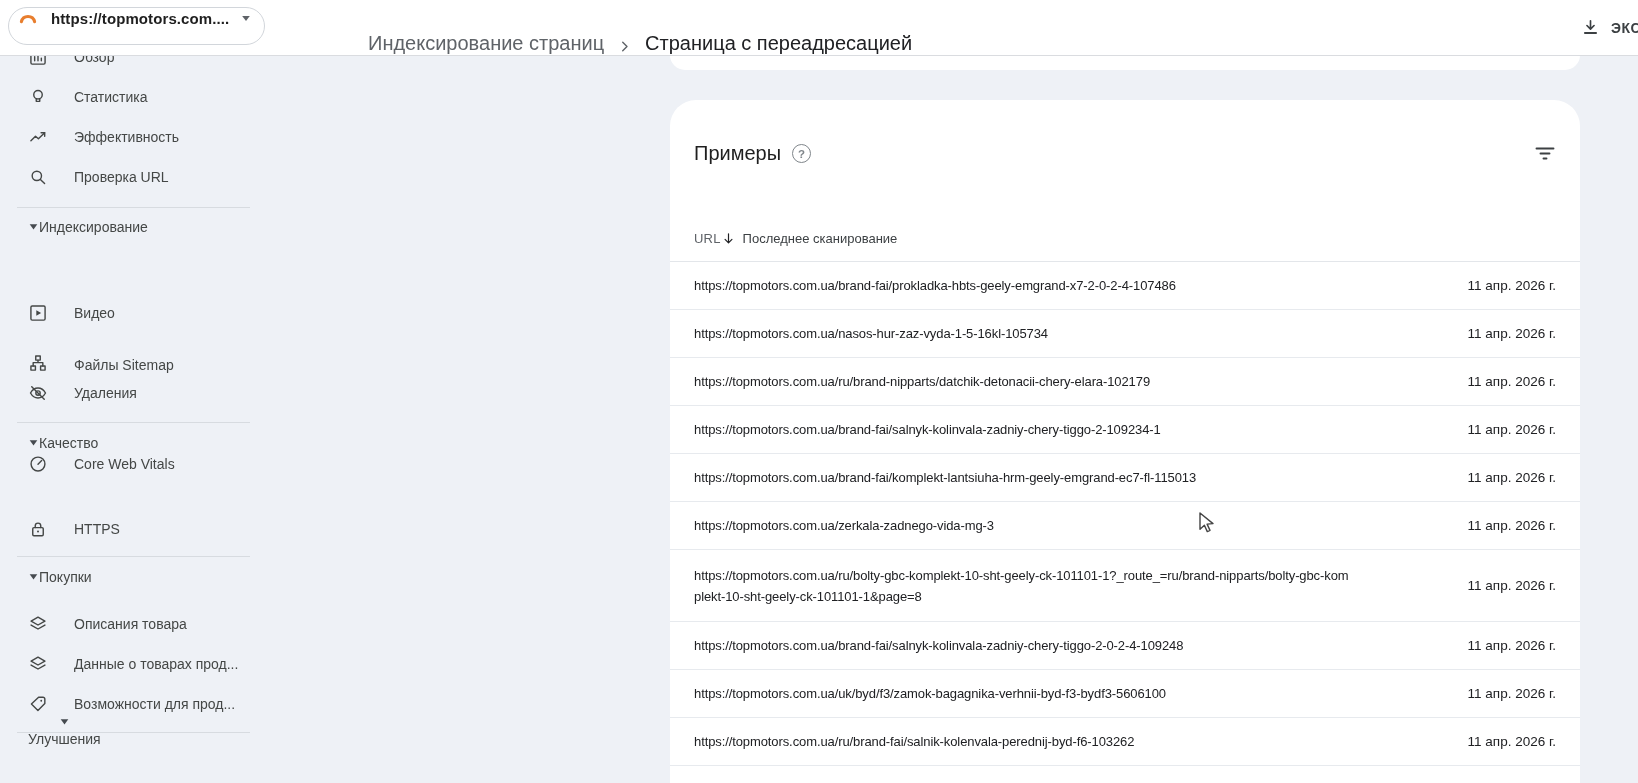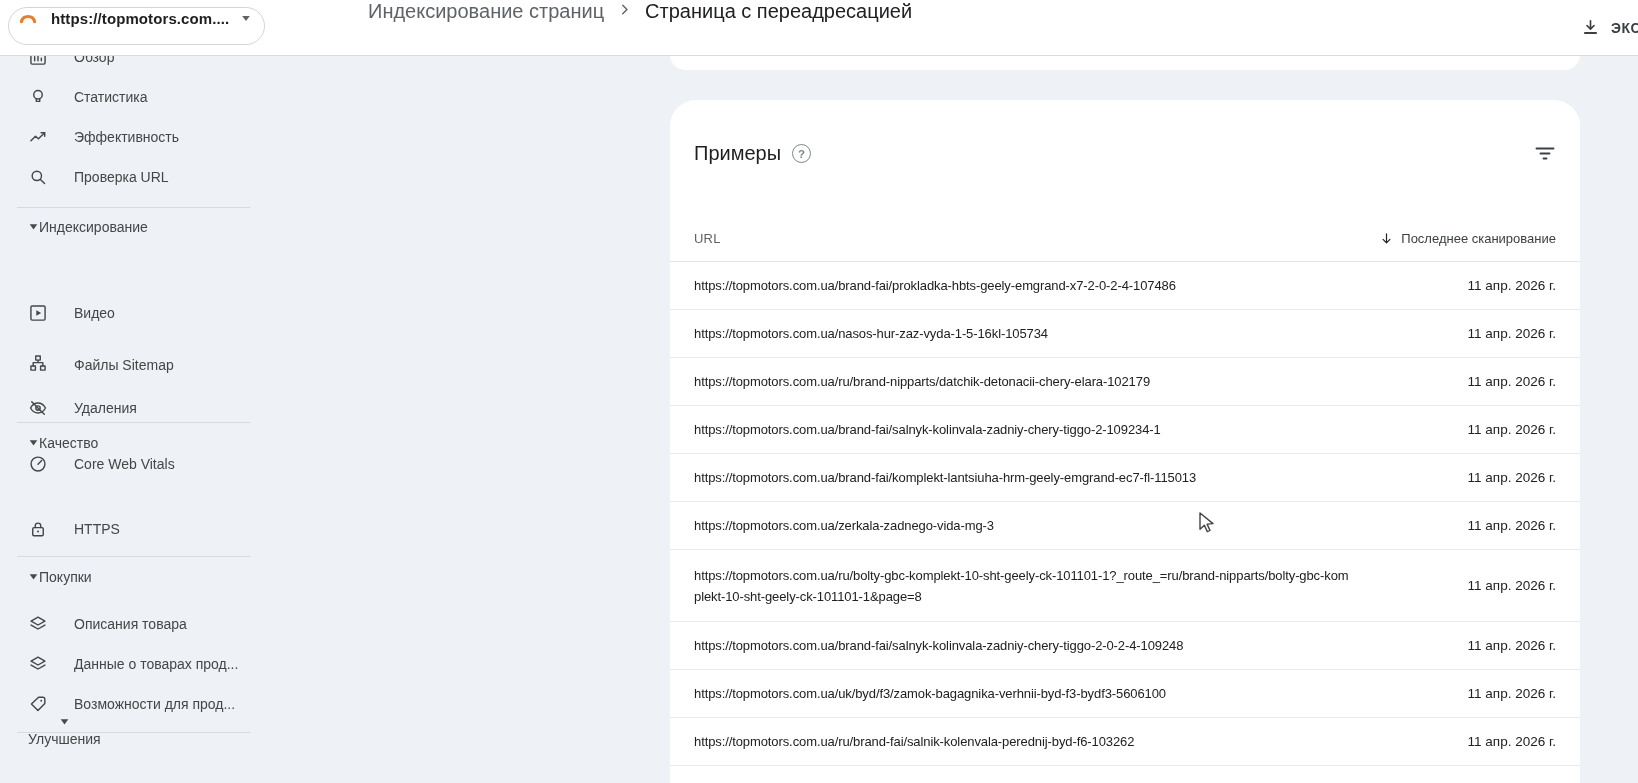--- a/index.html
+++ b/index.html
@@ -9,21 +9,21 @@
 
   
   .topbar{position:absolute;left:0;top:0;width:1638px;height:55px;background:#fff;
           border-bottom:1px solid #dadce0;z-index:30}
   .prop-pill{position:absolute;left:8px;top:7px;height:38px;box-sizing:border-box;
              border:1px solid #d2d6db;border-radius:20px;background:#fff;
              display:flex;align-items:center;gap:9px;padding:0 12px 16px 5px;cursor:pointer}
   .favicon{width:28px;height:28px;border-radius:6px;display:flex;align-items:center;justify-content:center}
   .prop-label{font-size:15px;color:#1f1f1f;font-weight:bold;letter-spacing:.1px}
   .pill-caret{margin-left:2px;display:flex}
-  .breadcrumb{position:absolute;left:368px;top:0;height:55px;display:flex;align-items:flex-start;gap:12px}
+  .breadcrumb{position:absolute;left:368px;top:0;height:55px;display:flex;align-items:flex-end;gap:12px}
   .bc-parent{font-size:20px;color:#5f6368;cursor:pointer}
   .bc-sep{display:flex;margin-top:1px}
   .bc-current{font-size:20px;color:#202124}
   .export{position:absolute;left:1581px;top:0;height:55px;display:flex;align-items:center;gap:11px;
           background:none;border:none;padding:0;cursor:pointer;font-family:inherit;white-space:nowrap}
   .export-label{font-size:14px;color:#3c4043;letter-spacing:.6px;font-weight:bold}
 
   
   .sidebar{position:absolute;left:0;top:0;width:264px;height:783px;z-index:10}
   .snav{position:absolute;left:0;width:263px;height:40px;display:flex;align-items:center;cursor:pointer}
@@ -42,21 +42,21 @@
   .card{position:absolute;left:670px;top:100px;width:910px;height:683px;background:#fff;
         border-radius:26px 26px 0 0;z-index:5}
   .card-title-row{position:absolute;left:24px;top:42px;display:flex;align-items:center;gap:11px}
   .card-title{font-size:20px;color:#1f1f1f}
   .help{width:17px;height:17px;border:1.5px solid #80868b;border-radius:50%;color:#80868b;
         font-size:11.5px;font-weight:bold;display:flex;align-items:center;justify-content:center;cursor:pointer}
   .help::before{content:"?"}
   .filter-btn{position:absolute;right:22px;top:40px;width:26px;height:26px;background:none;border:none;
               display:flex;align-items:center;justify-content:center;cursor:pointer;padding:0}
   .thead{position:absolute;left:0;top:115px;width:100%;height:47px;box-sizing:border-box;
-         display:flex;align-items:center;justify-content:space-between;padding:0 24px;
+         display:flex;align-items:center;padding:0 24px;
          border-bottom:1px solid #e3e6ea}
   .th-url{font-size:13px;color:#5f6368;letter-spacing:.2px}
   .th-scan{display:flex;align-items:center;gap:7px;font-size:13px;color:#3c4043;cursor:pointer}
   .tbody{position:absolute;left:0;top:162px;width:100%}
   .trow{display:flex;align-items:center;justify-content:space-between;min-height:48px;
         box-sizing:border-box;padding:3px 24px;border-bottom:1px solid #e7eaee}
   .trow.tall{min-height:72px}
   .turl{font-size:13px;color:#202124;max-width:660px;word-break:break-all;line-height:21px;
         letter-spacing:-.1px;cursor:pointer}
   .tdate{font-size:13.5px;color:#202124;white-space:nowrap;margin-left:20px}
@@ -123,21 +123,21 @@
       <span class="ic">
         <svg viewBox="0 0 24 24" width="20" height="20" fill="none" stroke="#444746" stroke-width="1.7" stroke-linecap="round" stroke-linejoin="round">
           <rect x="9.3" y="3.5" width="5.4" height="5"></rect>
           <rect x="3.5" y="15.5" width="5.4" height="5"></rect>
           <rect x="15.1" y="15.5" width="5.4" height="5"></rect>
           <path d="M12 8.5v3M12 11.5H6.2v4M12 11.5h5.8v4"></path>
         </svg>
       </span>
       <span class="lbl">Файлы Sitemap</span>
     </div>
-    <div class="snav" style="top: 388px; align-items: center;">
+    <div class="snav" style="top: 373px; align-items: center;">
       <span class="ic">
         <svg viewBox="0 0 24 24" width="20" height="20" fill="none" stroke="#444746" stroke-width="1.7" stroke-linecap="round" stroke-linejoin="round">
           <path d="M3 12s3.4-6 9-6 9 6 9 6-3.4 6-9 6-9-6-9-6z"></path>
           <circle cx="12" cy="12" r="2.6"></circle>
           <path d="M4.5 4.5l15 15"></path>
         </svg>
       </span>
       <span class="lbl">Удаления</span>
     </div>
     <div class="sdiv" style="top: 422px;"></div>

